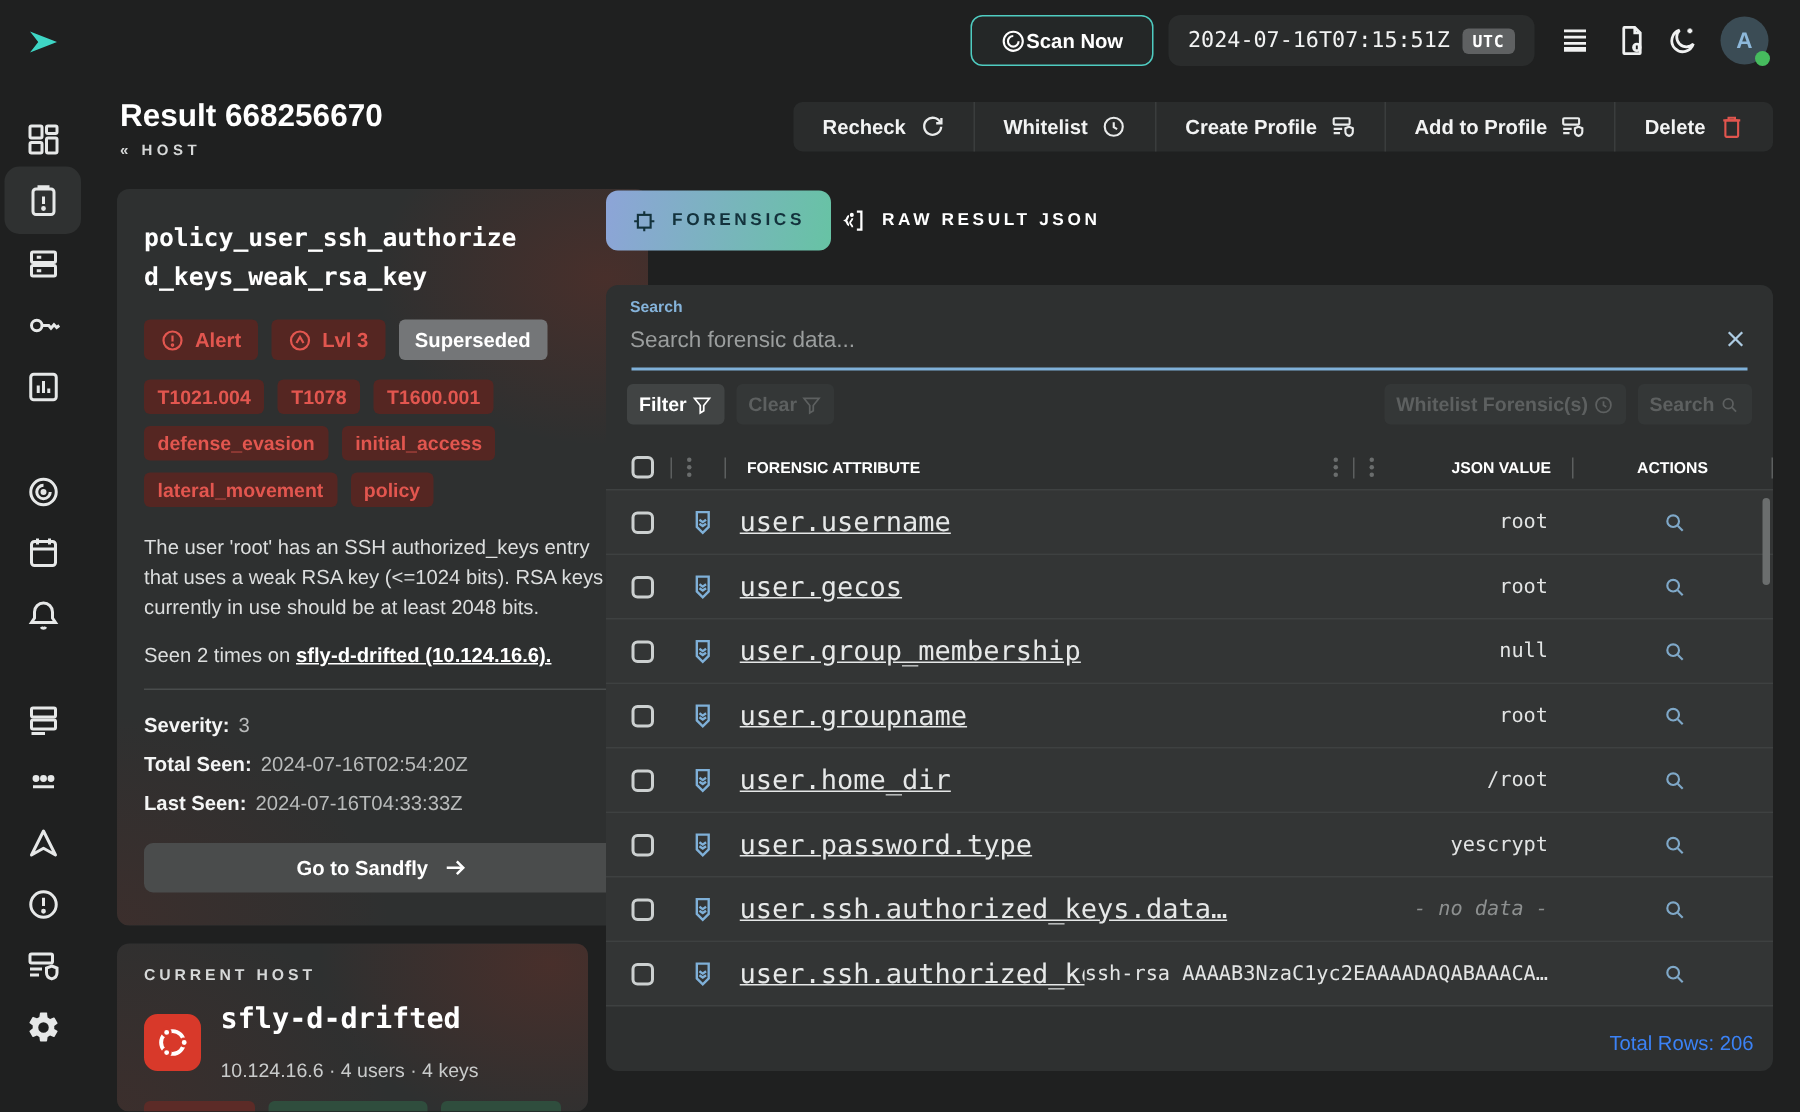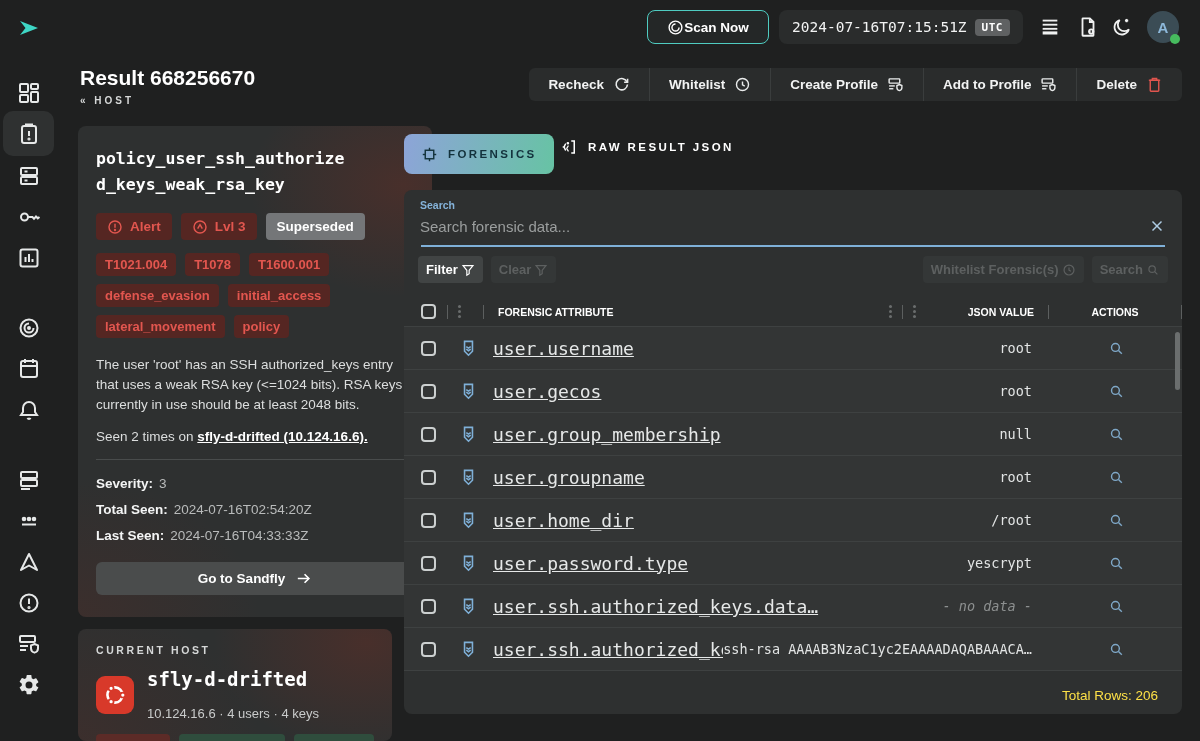--- a/index.html
+++ b/index.html
@@ -81,21 +81,21 @@
   .host-label { font-size:10.5px; font-weight:700; letter-spacing:2.6px; color:#d6d8d8; position:relative; }
   .host-row { display:flex; align-items:center; gap:13px; margin-top:13px; position:relative; }
   .ubuntu-badge { width:38px; height:38px; border-radius:9px; background:#d8392a;
     display:flex; align-items:center; justify-content:center; }
   .host-name { font-size:19px; font-weight:700; color:#fff; line-height:1.1; }
   .host-meta { font-size:13px; color:#c9cbcb; margin-top:16px; }
   .host-tags { display:flex; gap:9px; margin-top:13px; position:relative; }
   .host-tags .stub { height:16px; border-radius:4px; }
 
   
-  .tab-forensics { position:absolute; left:404px; top:134px; height:40px; padding:8px 17px;
+  .tab-forensics { position:absolute; left:404px; top:127px; height:40px; padding:8px 17px;
     display:flex; align-items:center; gap:10px; border-radius:8px;
     background:linear-gradient(100deg,#8da4d8 0%,#67c3a4 100%);
     color:#13323c; font-size:11.5px; font-weight:700; letter-spacing:2.4px; cursor:pointer; }
   .tab-forensics .ic { width:17px; height:17px; color:#13323c; }
   .tab-raw { position:absolute; left:560px; top:127px; height:40px; display:flex; align-items:center; gap:10px;
     color:#fff; font-size:11.5px; font-weight:700; letter-spacing:2.4px; cursor:pointer; }
   .tab-raw .ic { width:18px; height:18px; }
 
   
   .panel { left:404px; top:190px; width:778px; height:524px; border-radius:8px; }
@@ -131,22 +131,22 @@
   .row-shield { width:19px; height:21px; margin-left:23px; color:#7fb0d8; flex:none; }
   .row-attr { flex:1; margin-left:15px; font-size:18px; color:#e6e8e8; white-space:nowrap; overflow:hidden;text-decoration:underline; }
   .row-value { font-size:13.5px; color:#e2e4e4; white-space:nowrap; margin-right:18px; }
   .row-value.nodata { color:#8d9090; font-style:italic; }
   .row-actions { width:132px; display:flex; justify-content:center; flex:none; }
   .row-actions .ic { width:17px; height:17px; color:#7fa8c8; cursor:pointer; }
 
   .scroll-thumb { position:absolute; right:2px; top:142px; width:5px; height:58px;
     background:#6b6e6e; border-radius:3px; cursor:grab; }
   .panel-footer { border-top:1px solid #3e4141; height:50px; display:flex;
-    align-items:center; justify-content:flex-end; padding-right:24px;
-    font-size:13.5px; color:#fde047; }
+    align-items:center; justify-content:flex-end; padding-right:13px;
+    font-size:13.5px; color:#3b82f6; }
 </style>
 </head>
 <body>
 
 <div class="sidebar">
   <div class="side-active-bg"></div>
   <div class="side-item" style="top:16px">
     <svg viewBox="0 0 24 24">
         <path d="M3 5 L21 12 L3 19 L8.5 12 Z" fill="#3ed6c5"></path>
       </svg>

